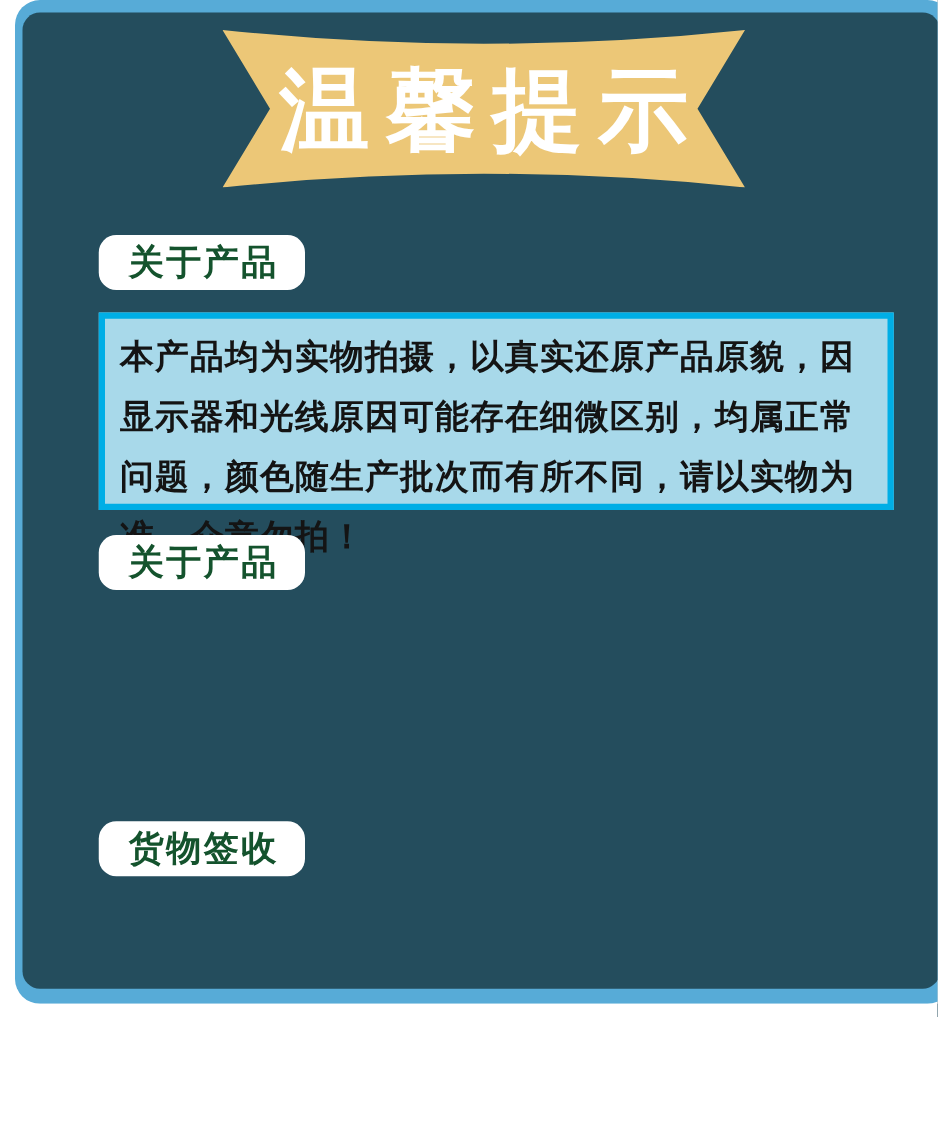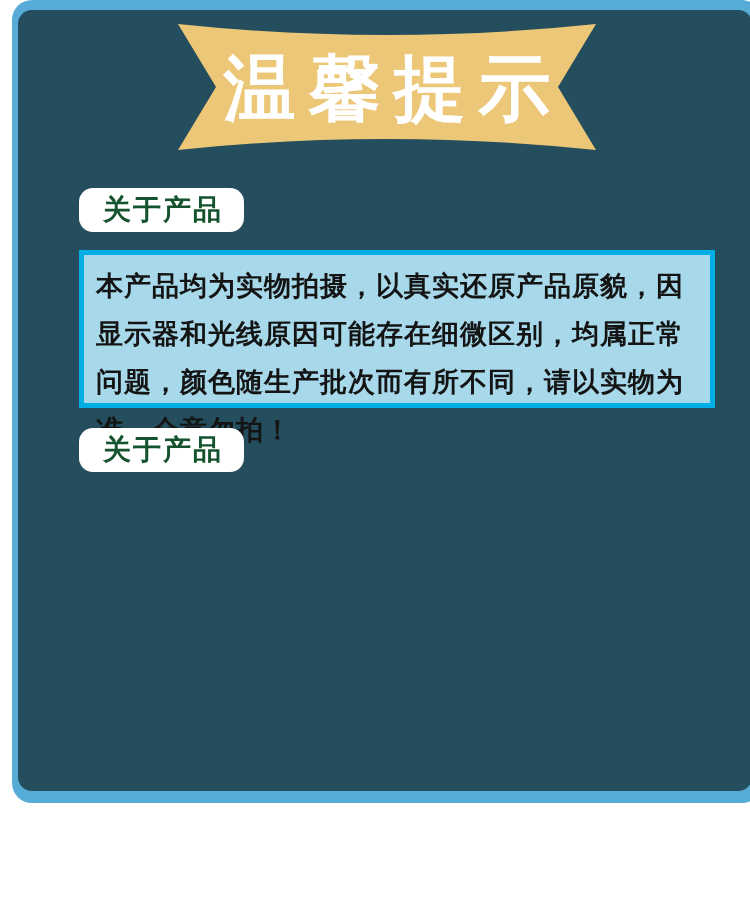--- a/index.html
+++ b/index.html
@@ -96,13 +96,14 @@
     <div class="banner-title">温馨提示</div>
   </div>
 
   <div class="label label-1">关于产品</div>
   <div class="box box-1">
     <p>本产品均为实物拍摄，以真实还原产品原貌，因显示器和光线原因可能存在细微区别，均属正常问题，颜色随生产批次而有所不同，请以实物为准，介意勿拍！</p>
   </div>
 
   <div class="label label-2">关于产品</div>
 
+  <div class="label label-3">货物签收</div>
 </div>
 
 </body></html>

